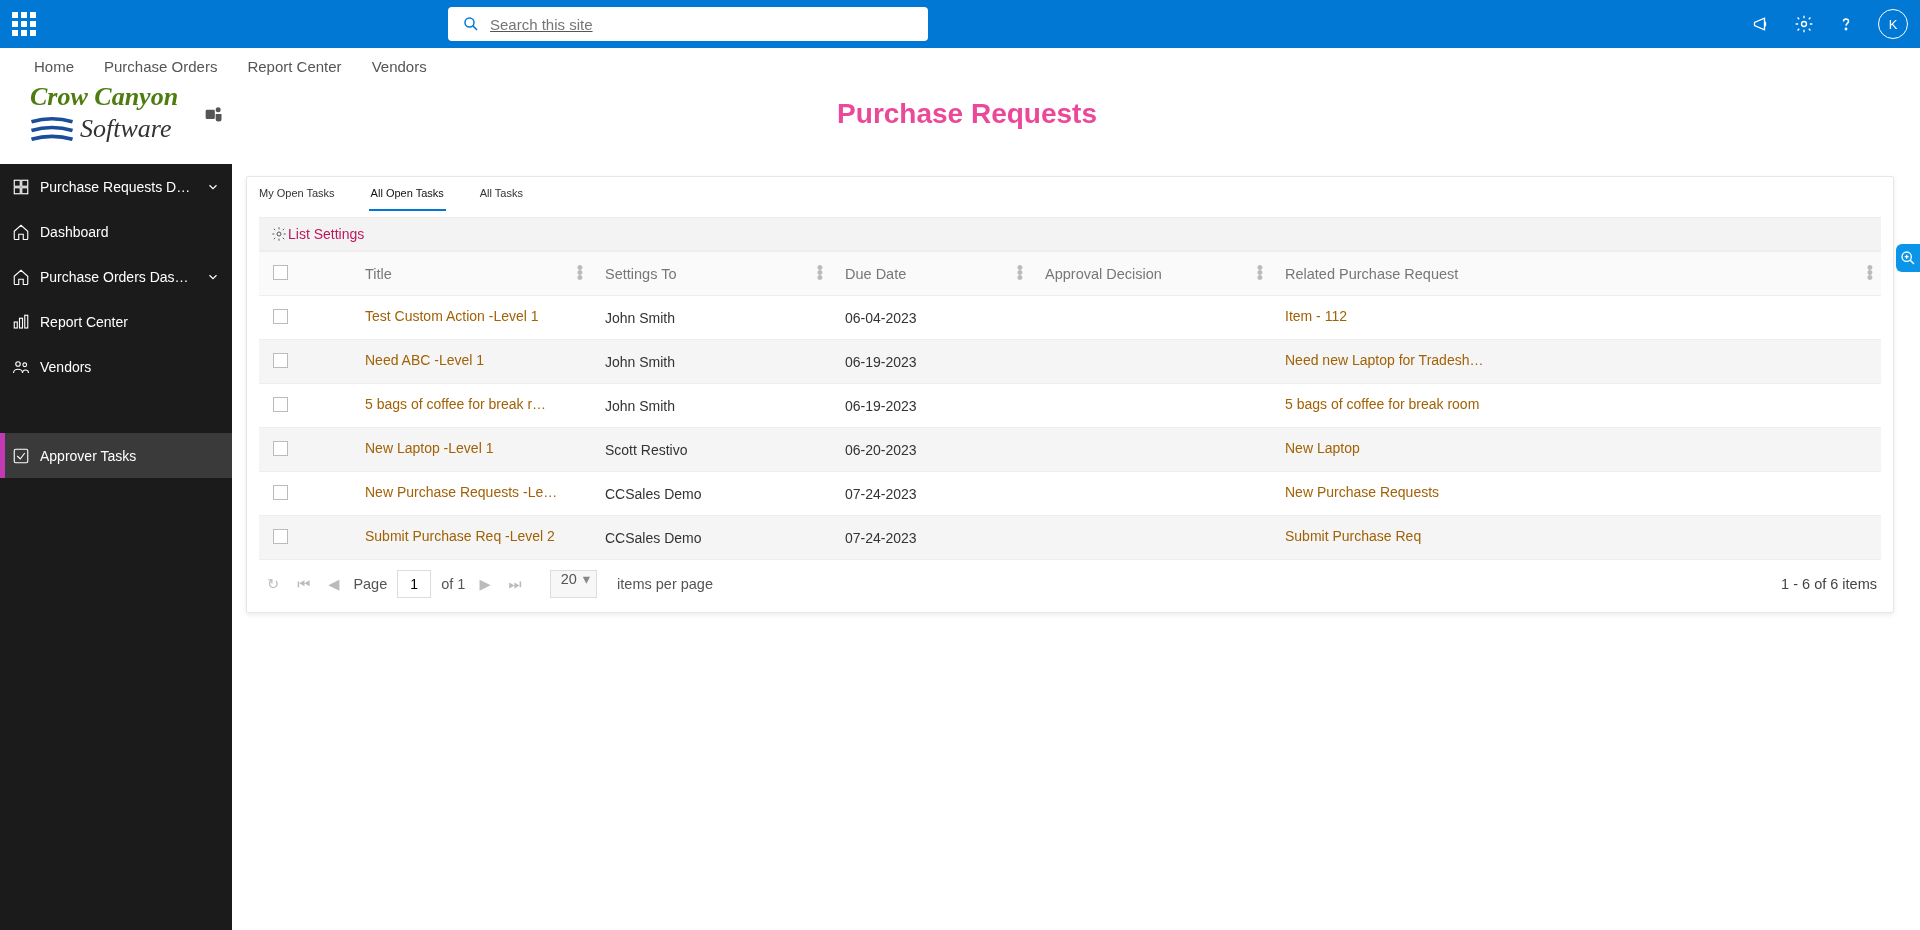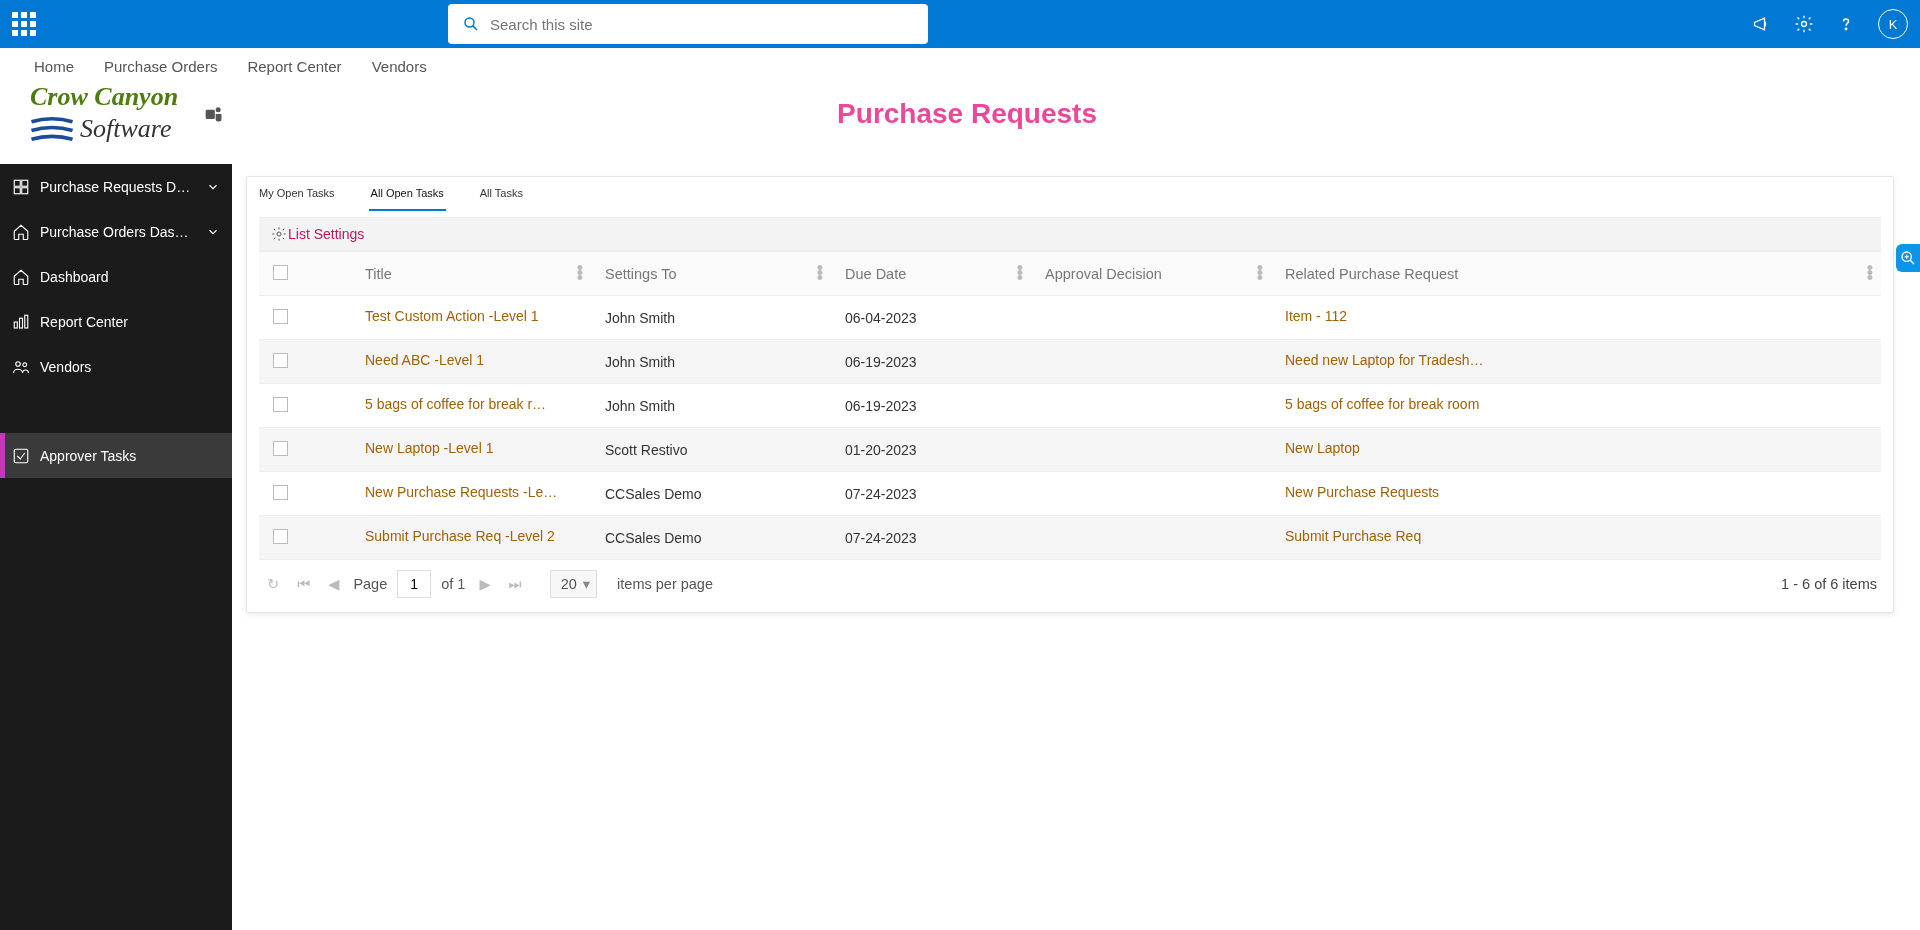--- a/index.html
+++ b/index.html
@@ -4,21 +4,21 @@
 <style>
   * { box-sizing: border-box; margin: 0; padding: 0; }
   html, body { height: 100%; font-family: "Segoe UI", Arial, sans-serif; font-size: 14px; color: #333; background:#fff; }
   body { width:1920px; height:930px; overflow:hidden; position:relative; }
 
   
   .topbar { height:48px; background:#0078d4; display:flex; align-items:center; padding:0 12px; color:#fff; }
   .waffle { width:24px; height:24px; display:grid; grid-template-columns:repeat(3,6px); grid-template-rows:repeat(3,6px); gap:3px; cursor:pointer;}
   .waffle span { background:#fff; width:6px; height:6px; }
   .search-wrap { flex:0 0 auto; margin-left:auto; margin-right:auto; position:relative; }
-  .search-box { width:480px; height:40px; border-radius:4px; background:#fff; display:flex; align-items:center; padding:0 14px; color:#555;}
+  .search-box { width:480px; height:34px; border-radius:4px; background:#fff; display:flex; align-items:center; padding:0 14px; color:#555;text-decoration:underline;}
   .search-box svg { width:18px; height:18px; stroke:#0078d4; }
   .search-box input { border:none; outline:none; flex:1; font-size:15px; padding-left:10px; color:#555;}
   .top-actions { display:flex; align-items:center; gap:22px; margin-left:auto; }
   .top-actions .ticon { width:20px; height:20px; stroke:#fff; fill:none; cursor:pointer; }
   .avatar { width:30px; height:30px; border:1.5px solid #fff; border-radius:50%; display:flex; align-items:center; justify-content:center; font-size:13px; cursor:pointer;}
 
   
   .subnav { height:30px; display:flex; align-items:center; padding:6px 34px 0; gap:30px; font-size:15px; color:#555;}
   .subnav a { text-decoration:none; color:#555; cursor:pointer;}
 
@@ -60,21 +60,21 @@
   .col-menu span{display:block;}
   .grid tbody tr:nth-child(even) { background:#f5f5f5;}
   .grid a.link { color:#a16207; cursor:pointer; white-space:nowrap; overflow:hidden; text-overflow:ellipsis; display:inline-block; max-width:100%;}
   .chk { width:15px; height:15px; border:1px solid #bbb; background:#fff; display:inline-block; cursor:pointer;}
 
   
   .pager { display:flex; align-items:center; gap:10px; padding:10px 16px 14px; color:#555; font-size:14.5px;}
   .pager .pgicon { color:#bbb; cursor:pointer; padding:0 4px;}
   .pager input.pagefield { width:34px; height:28px; border:1px solid #ddd; text-align:center; font-size:14px;}
   .pager .ipp { margin-left:14px;}
-  .pager .ipp-sel { display:inline-flex; align-items:center; border:1px solid #ddd; background:#f7f7f7; height:28px; padding:0 6px 0 10px; gap:6px; cursor:pointer;}
+  .pager .ipp-sel { display:inline-flex; align-items:flex-start; border:1px solid #ddd; background:#f7f7f7; height:28px; padding:0 6px 0 10px; gap:6px; cursor:pointer;}
   .pager .spacer { flex:1;}
   .pager .summary { color:#444;}
 
   
   .float-badge { position:fixed; right:0; top:244px; width:24px; height:28px; background:#0a95e8; border-radius:6px 0 0 6px; display:flex; align-items:center; justify-content:center; color:#fff; cursor:pointer;}
   .col-th-inner{display:flex;align-items:center;}
 </style>
 </head>
 <body>
 
@@ -156,30 +156,30 @@
         </svg>
       <span class="label">Purchase Requests Dashb</span>
       <svg class="chev" viewBox="0 0 24 24" stroke-width="2">
           <polyline points="6 9 12 15 18 9"></polyline>
         </svg>
     </div>
     <div class="side-item">
       <svg class="micon" viewBox="0 0 24 24" stroke-width="1.5">
           <path d="M3 11l9-8 9 8v10a1 1 0 01-1 1h-5v-7h-6v7H4a1 1 0 01-1-1V11z"></path>
         </svg>
+      <span class="label">Dashboard</span>
+    </div>
+    <div class="side-item">
+      <svg class="micon" viewBox="0 0 24 24" stroke-width="1.5">
+          <path d="M3 11l9-8 9 8v10a1 1 0 01-1 1h-5v-7h-6v7H4a1 1 0 01-1-1V11z"></path>
+        </svg>
       <span class="label">Purchase Orders Dashbo</span>
       <svg class="chev" viewBox="0 0 24 24" stroke-width="2">
           <polyline points="6 9 12 15 18 9"></polyline>
         </svg>
-    </div>
-    <div class="side-item">
-      <svg class="micon" viewBox="0 0 24 24" stroke-width="1.5">
-          <path d="M3 11l9-8 9 8v10a1 1 0 01-1 1h-5v-7h-6v7H4a1 1 0 01-1-1V11z"></path>
-        </svg>
-      <span class="label">Dashboard</span>
     </div>
     <div class="side-item">
       <svg class="micon" viewBox="0 0 24 24" stroke-width="1.5">
           <rect x="3" y="12" width="4" height="8"></rect>
           <rect x="10" y="7" width="4" height="13"></rect>
           <rect x="17" y="3" width="4" height="17"></rect>
         </svg>
       <span class="label">Report Center</span>
     </div>
     <div class="side-item">
@@ -309,21 +309,21 @@
               <td>John Smith</td>
               <td>06-19-2023</td>
               <td></td>
               <td><a class="link">5 bags of coffee for break room</a></td>
             </tr>
             <tr>
               <td><span class="chk"></span></td>
               <td></td>
               <td><a class="link">New Laptop -Level 1</a></td>
               <td>Scott Restivo</td>
-              <td>01-20-2023</td>
+              <td>06-20-2023</td>
               <td></td>
               <td><a class="link">New Laptop</a></td>
             </tr>
             <tr>
               <td><span class="chk"></span></td>
               <td></td>
               <td><a class="link">New Purchase Requests -Le…</a></td>
               <td>CCSales Demo</td>
               <td>07-24-2023</td>
               <td></td>

